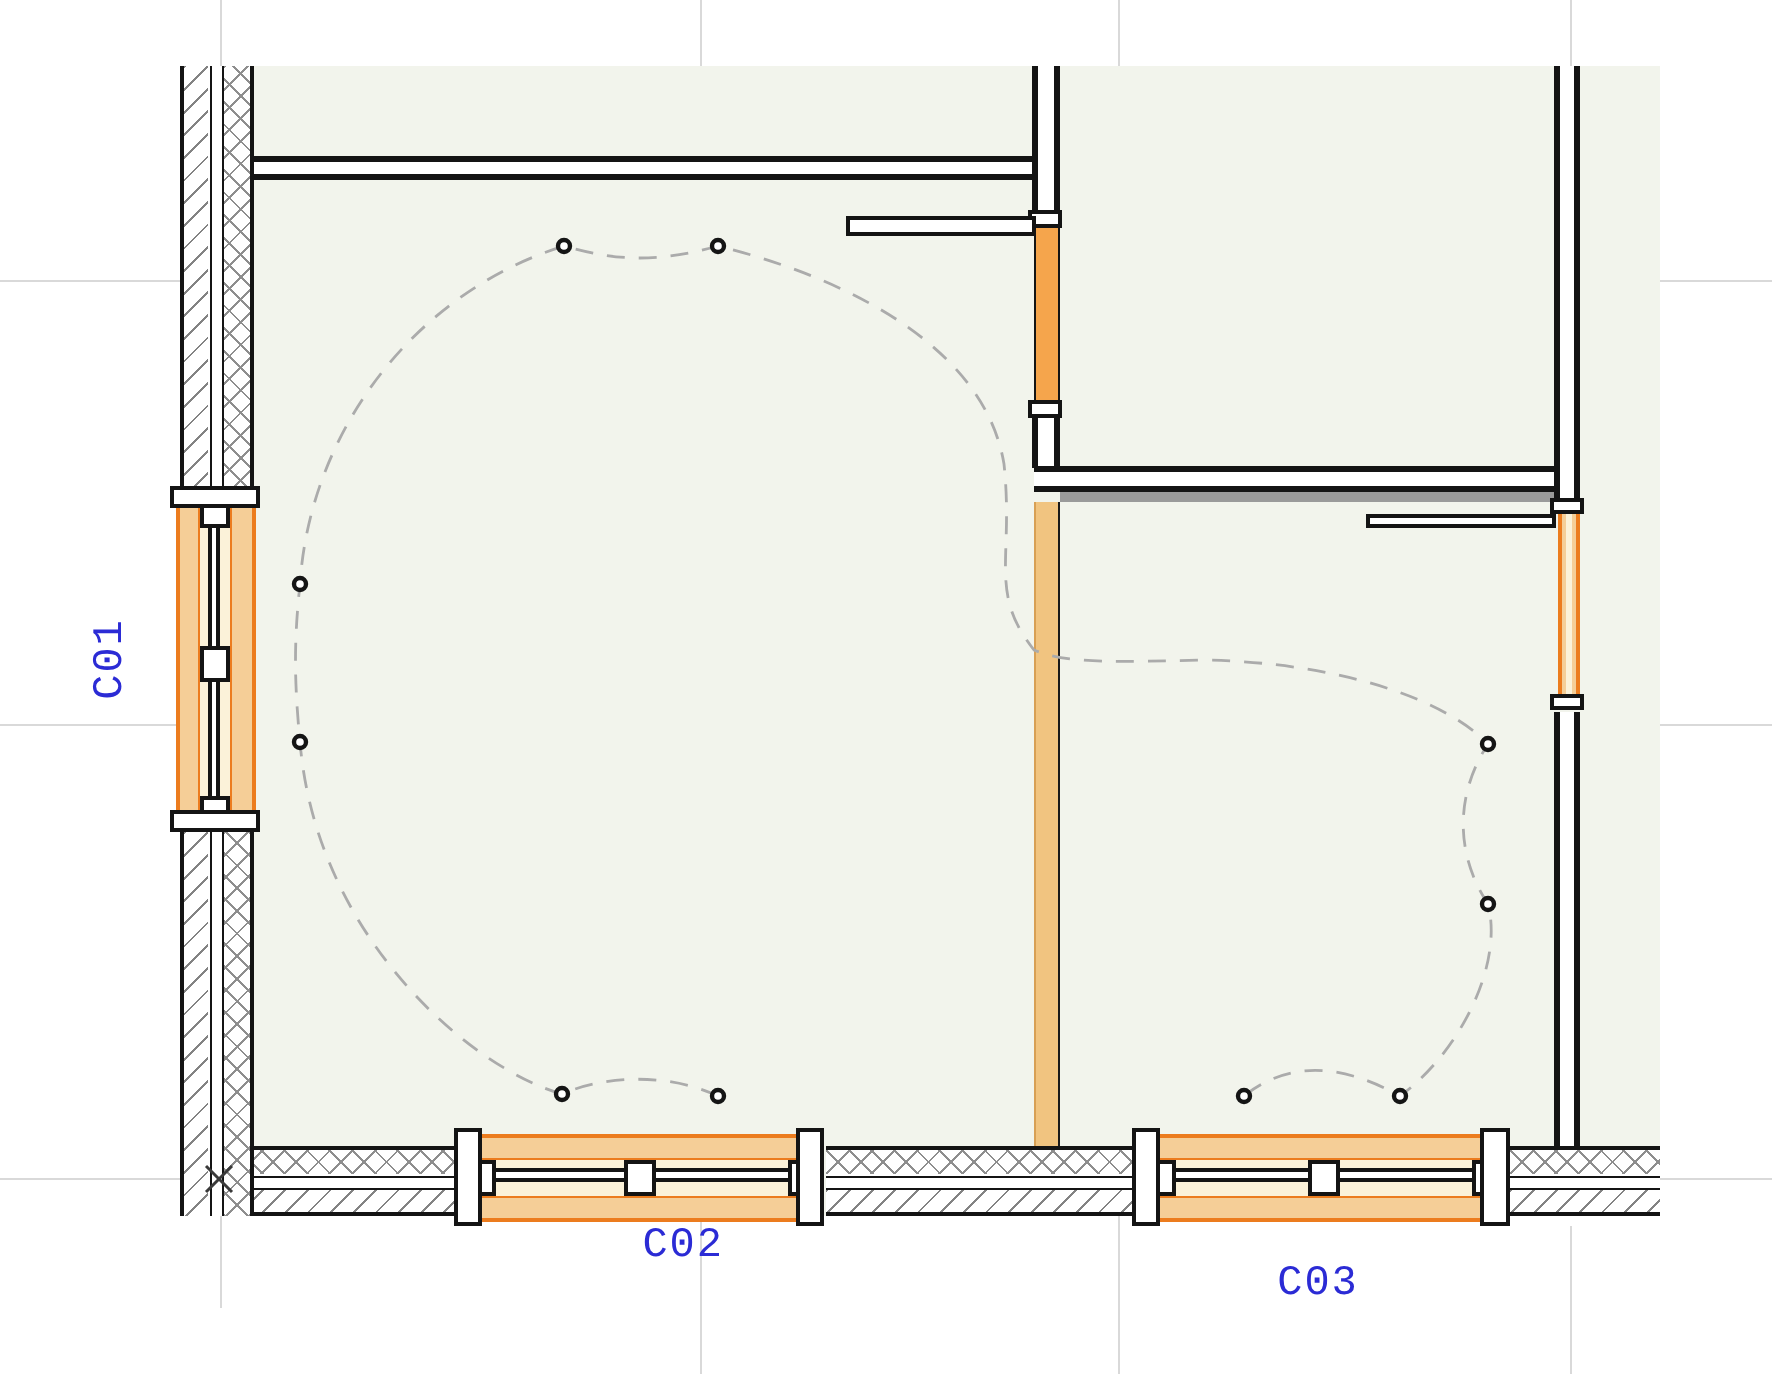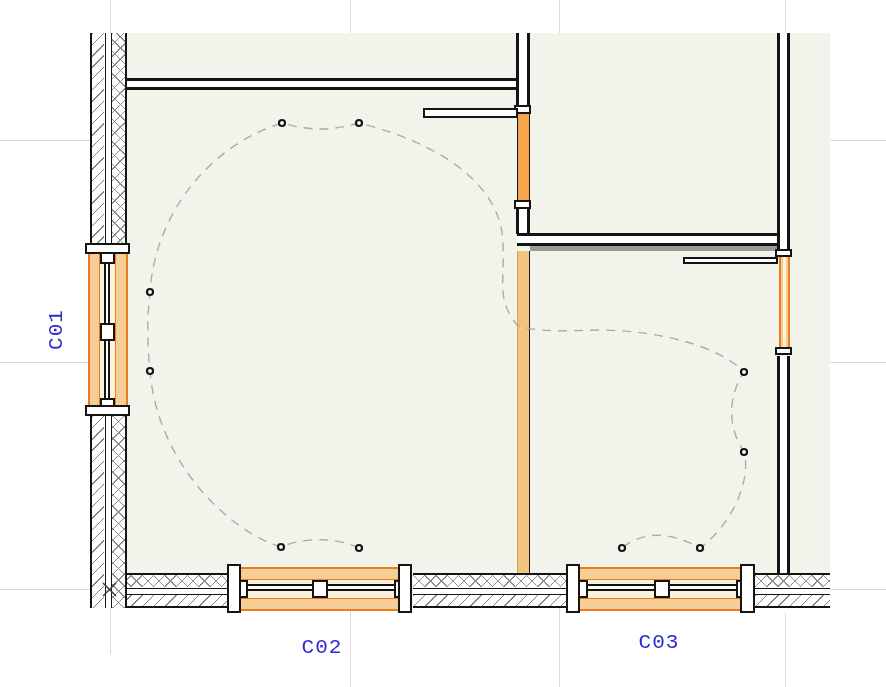--- a/index.html
+++ b/index.html
@@ -157,15 +157,15 @@
         <circle cx="700" cy="548" r="3" fill="#fff" stroke="#151515" stroke-width="2.2"></circle>
         <circle cx="622" cy="548" r="3" fill="#fff" stroke="#151515" stroke-width="2.2"></circle>
       </g>
     <g id="corner-marker" stroke="#3a3a3a" stroke-width="1.5">
         <line x1="103" y1="583" x2="116" y2="596"></line>
         <line x1="103" y1="596" x2="116" y2="583"></line>
       </g>
   </svg>
 
   <div class="lbl lbl-rot" style="left:16px;top:318px;width:80px;">C01</div>
-  <div class="lbl" style="left:282px;top:636px;width:80px;">C02</div>
+  <div class="lbl" style="left:282px;top:612px;width:80px;text-align:right;">C02</div>
   <div class="lbl" style="left:619px;top:631px;width:80px;">C03</div>
 </div>
 
 </body></html>

